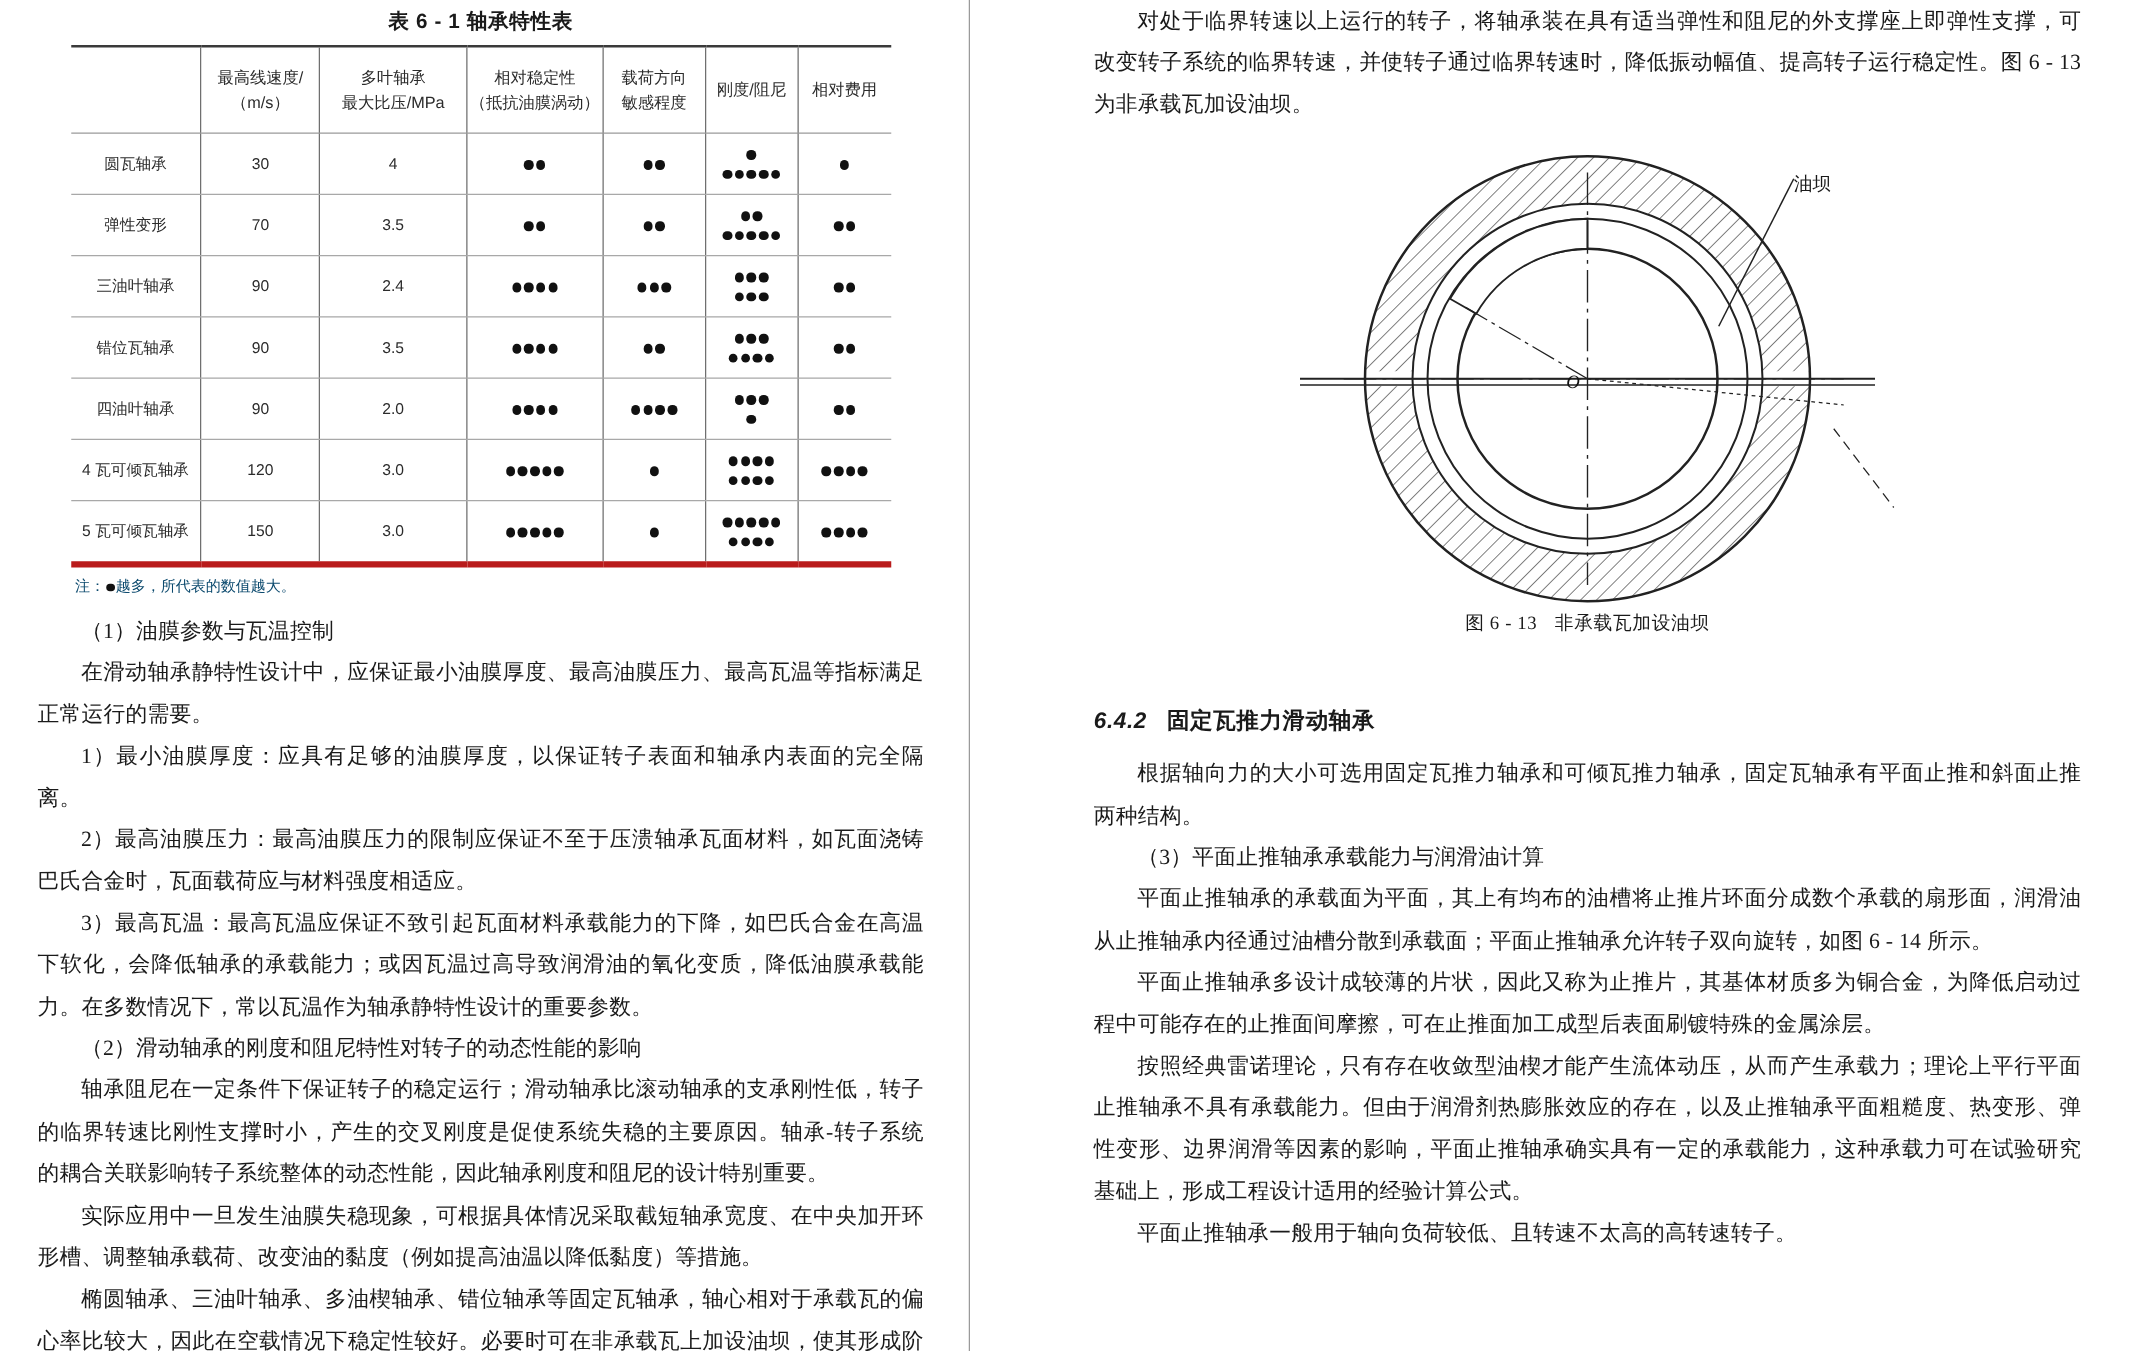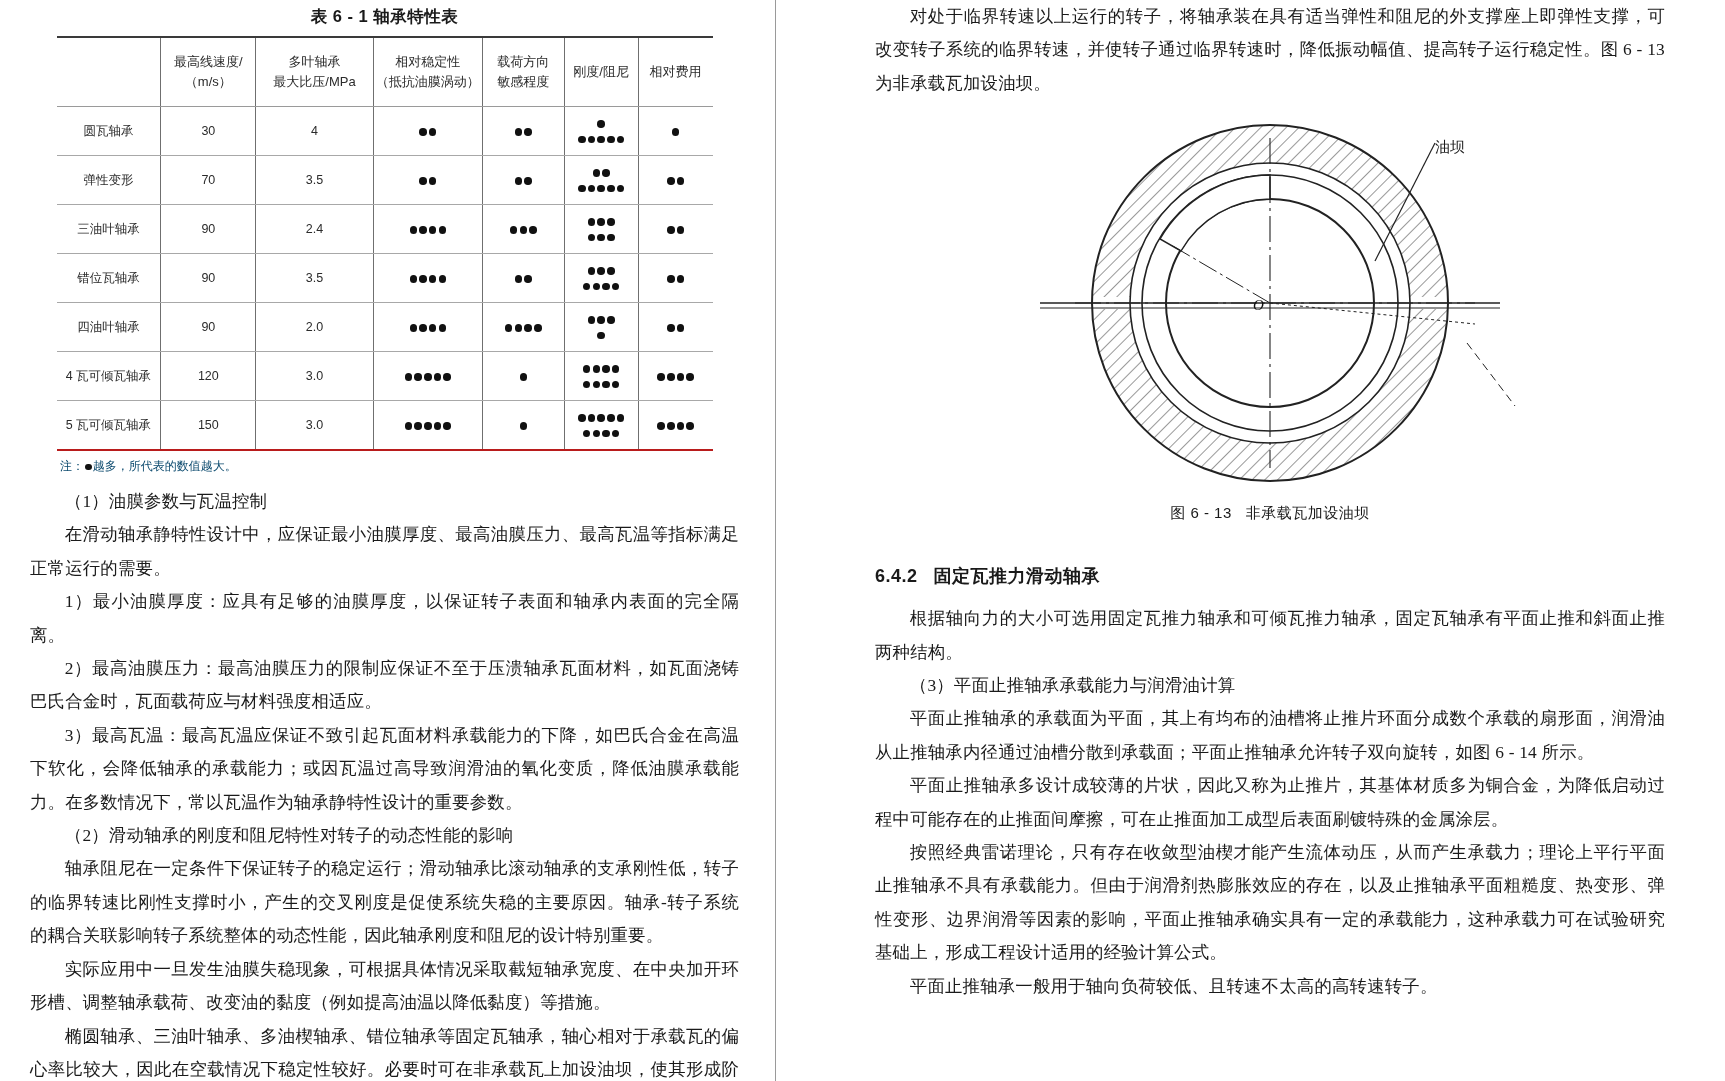--- a/index.html
+++ b/index.html
@@ -73,21 +73,21 @@
     line-height: 1.55;
     height: 64px;
     font-size: 13px;
   }
   table.bearing tbody td {
     height: 44px;
   }
   table.bearing tr > *:first-child { border-left: none; }
   table.bearing tr > *:last-child  { border-right: none; }
   table.bearing thead tr th { border-top: 2px solid #3a3a3a; border-bottom: 1px solid #9a9a9a;}
-  table.bearing tbody tr:last-child td { border-bottom: 2px solid #b91c1c; }
+  table.bearing tbody tr:last-child td { border-bottom: 5px solid #b91c1c; }
 
   .c-name  { width: 112px; }
   .c-speed { width: 96px; margin-top: 24px; }
   .c-load  { width: 122px; }
   .c-stab  { width: 112px; }
   .c-dir   { width: 82px; }
   .c-stiff { width: 72px; }
   .c-cost  { width: 74px; }
 
   .dots { line-height: 1.0; }
@@ -128,34 +128,34 @@
   .textflow { margin-top: 10px; }
   .textflow p.body { margin-bottom: 0px; }
 
   h3.sec {
     font-size: 18px;
     font-weight: bold;
     margin: 26px 0 14px 0;
     letter-spacing: 0.5px;
     font-family: "Liberation Sans", "DejaVu Sans", sans-serif;
   }
-  h3.sec .num { margin-right: 16px; }
+  h3.sec .num { margin-right: 16px; font-style: italic; }
 
   
   .figure {
     margin: 18px 0 0 0;
     position: relative;
     height: 420px;
   }
   .figure svg { display: block; margin: 0 auto; }
   .fig-caption {
     text-align: center;
     font-size: 15px;
-    margin-top: 16px;
-    font-family: Liberation Sans, sans-serif;
+    margin-top: 1px;
+    font-family: Liberation Serif, serif;
     letter-spacing: 0.5px;
   }
   .fig-caption .capnum { margin-right: 14px; }
   .oil-label {
     position: absolute;
     font-size: 15px;
     font-family: "Liberation Sans", "DejaVu Sans", sans-serif;
   }
 </style>
 </head>

